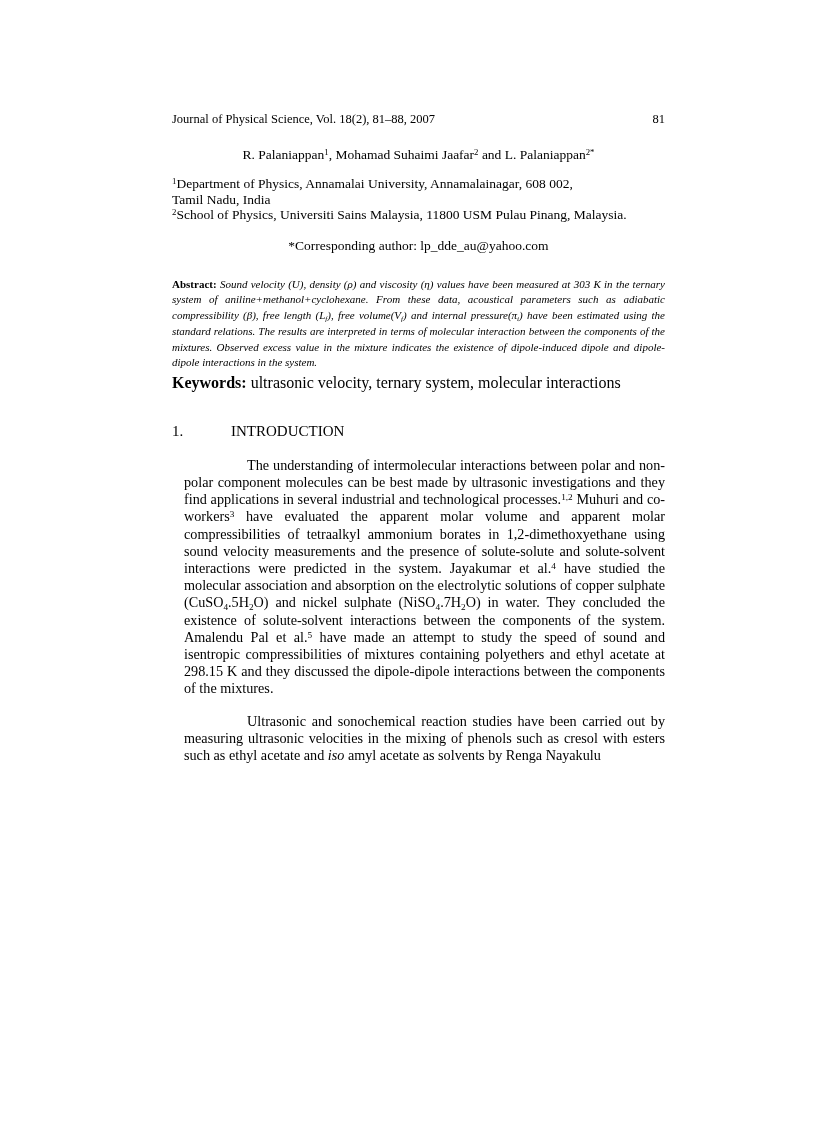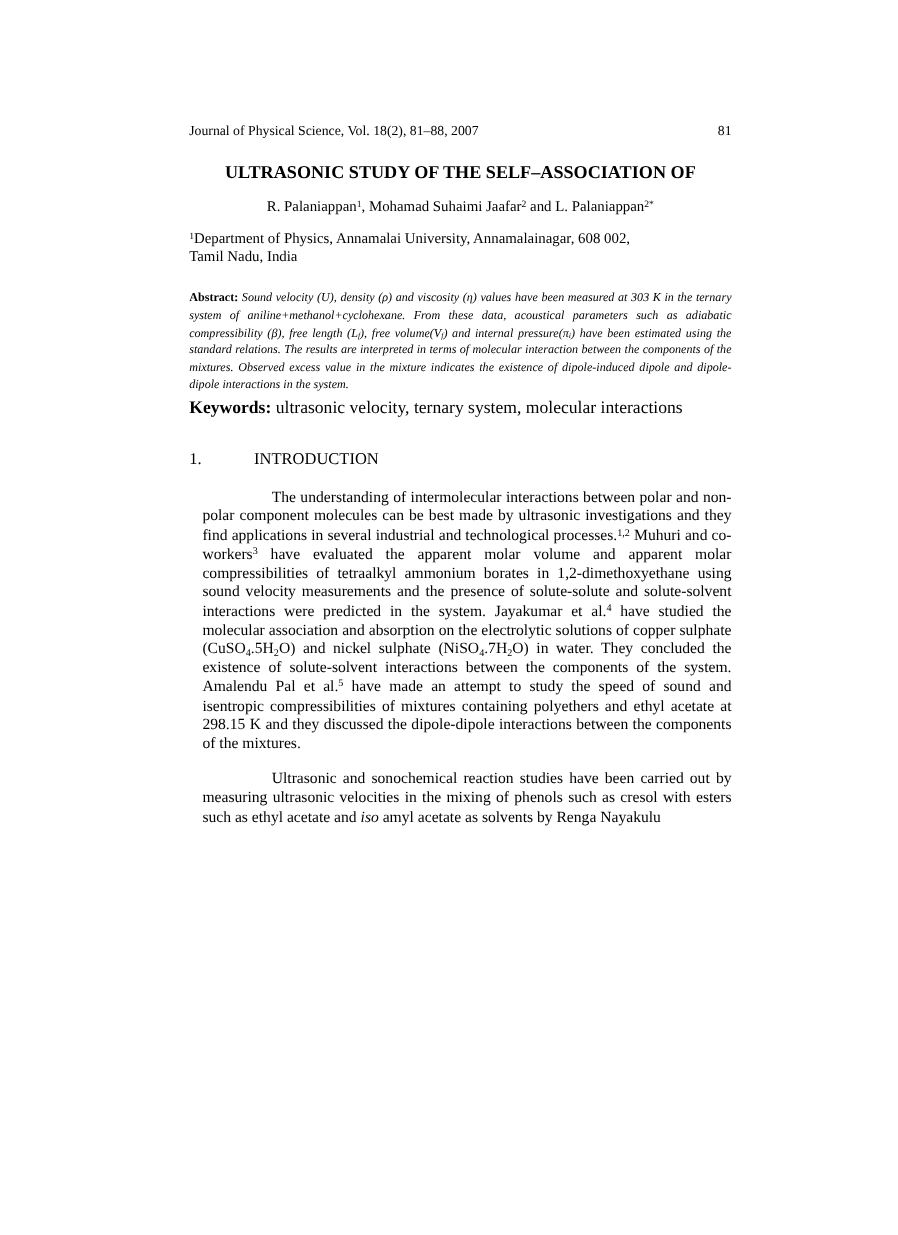--- a/index.html
+++ b/index.html
@@ -115,30 +115,31 @@
 
 <div class="page">
   <div class="content">
 
     <div class="runhead">
       <span>Journal of Physical Science, Vol. 18(2), 81–88, 2007</span>
       <span>81</span>
     </div>
 
     <div class="title">
-      <div>ULTRASONIC STUDY OF THE SELF–ASSOCIATION OF</div>
     </div>
 
     <div class="authors"><span class="r-n">R. Palaniappan</span><span class="r-sup">1</span><span class="r-n">, Mohamad Suhaimi Jaafar</span><span class="r-sup">2</span><span class="r-n"> and L. Palaniappan</span><span class="r-sup">2*</span></div>
 
     <div class="affil-block">
       <div><span class="r-sup">1</span><span class="r-n">Department of Physics, Annamalai University, Annamalainagar, 608 002,</span></div>
       <div>Tamil Nadu, India</div>
+      <div><span class="r-sup">2</span><span class="r-n">School of Physics, Universiti Sains Malaysia, 11800 USM Pulau Pinang, Malaysia.</span></div>
     </div>
 
+    <div class="corresponding">*Corresponding author: lp_dde_au@yahoo.com</div>
 
     <p class="abstract"><span class="r-b">Abstract:</span><span class="r-i"> Sound velocity (U), density (ρ) and viscosity (η) values have been measured at 303 K in the ternary system of aniline+methanol+cyclohexane. From these data, acoustical parameters such as adiabatic compressibility (β), free length (L</span><span class="r-isub">f</span><span class="r-i">), free volume(V</span><span class="r-isub">f</span><span class="r-i">) and internal pressure(π</span><span class="r-isub">i</span><span class="r-i">) have been estimated using the standard relations. The results are interpreted in terms of molecular interaction between the components of the mixtures. Observed excess value in the mixture indicates the existence of dipole-induced dipole and dipole-dipole interactions in the system.</span></p>
 
     <p class="keywords"><span class="r-b">Keywords:</span><span class="r-n"> ultrasonic velocity, ternary system, molecular interactions</span></p>
 
     <div class="sec-heading">
       <span class="sec-num">1.</span><span>INTRODUCTION</span>
     </div>
 
     <p class="body-para"><span class="r-n">The understanding of intermolecular interactions between polar and non-polar component molecules can be best made by ultrasonic investigations and they find applications in several industrial and technological processes.</span><span class="r-sup">1,2</span><span class="r-n"> Muhuri and co-workers</span><span class="r-sup">3</span><span class="r-n"> have evaluated the apparent molar volume and apparent molar compressibilities of tetraalkyl ammonium borates in 1,2-dimethoxyethane using sound velocity measurements and the presence of solute-solute and solute-solvent interactions were predicted in the system. Jayakumar et al.</span><span class="r-sup">4</span><span class="r-n"> have studied the molecular association and absorption on the electrolytic solutions of copper sulphate (CuSO</span><span class="r-sub">4</span><span class="r-n">.5H</span><span class="r-sub">2</span><span class="r-n">O) and nickel sulphate (NiSO</span><span class="r-sub">4</span><span class="r-n">.7H</span><span class="r-sub">2</span><span class="r-n">O) in water. They concluded the existence of solute-solvent interactions between the components of the system. Amalendu Pal et al.</span><span class="r-sup">5</span><span class="r-n"> have made an attempt to study the speed of sound and isentropic compressibilities of mixtures containing polyethers and ethyl acetate at 298.15 K and they discussed the dipole-dipole interactions between the components of the mixtures.</span></p>

